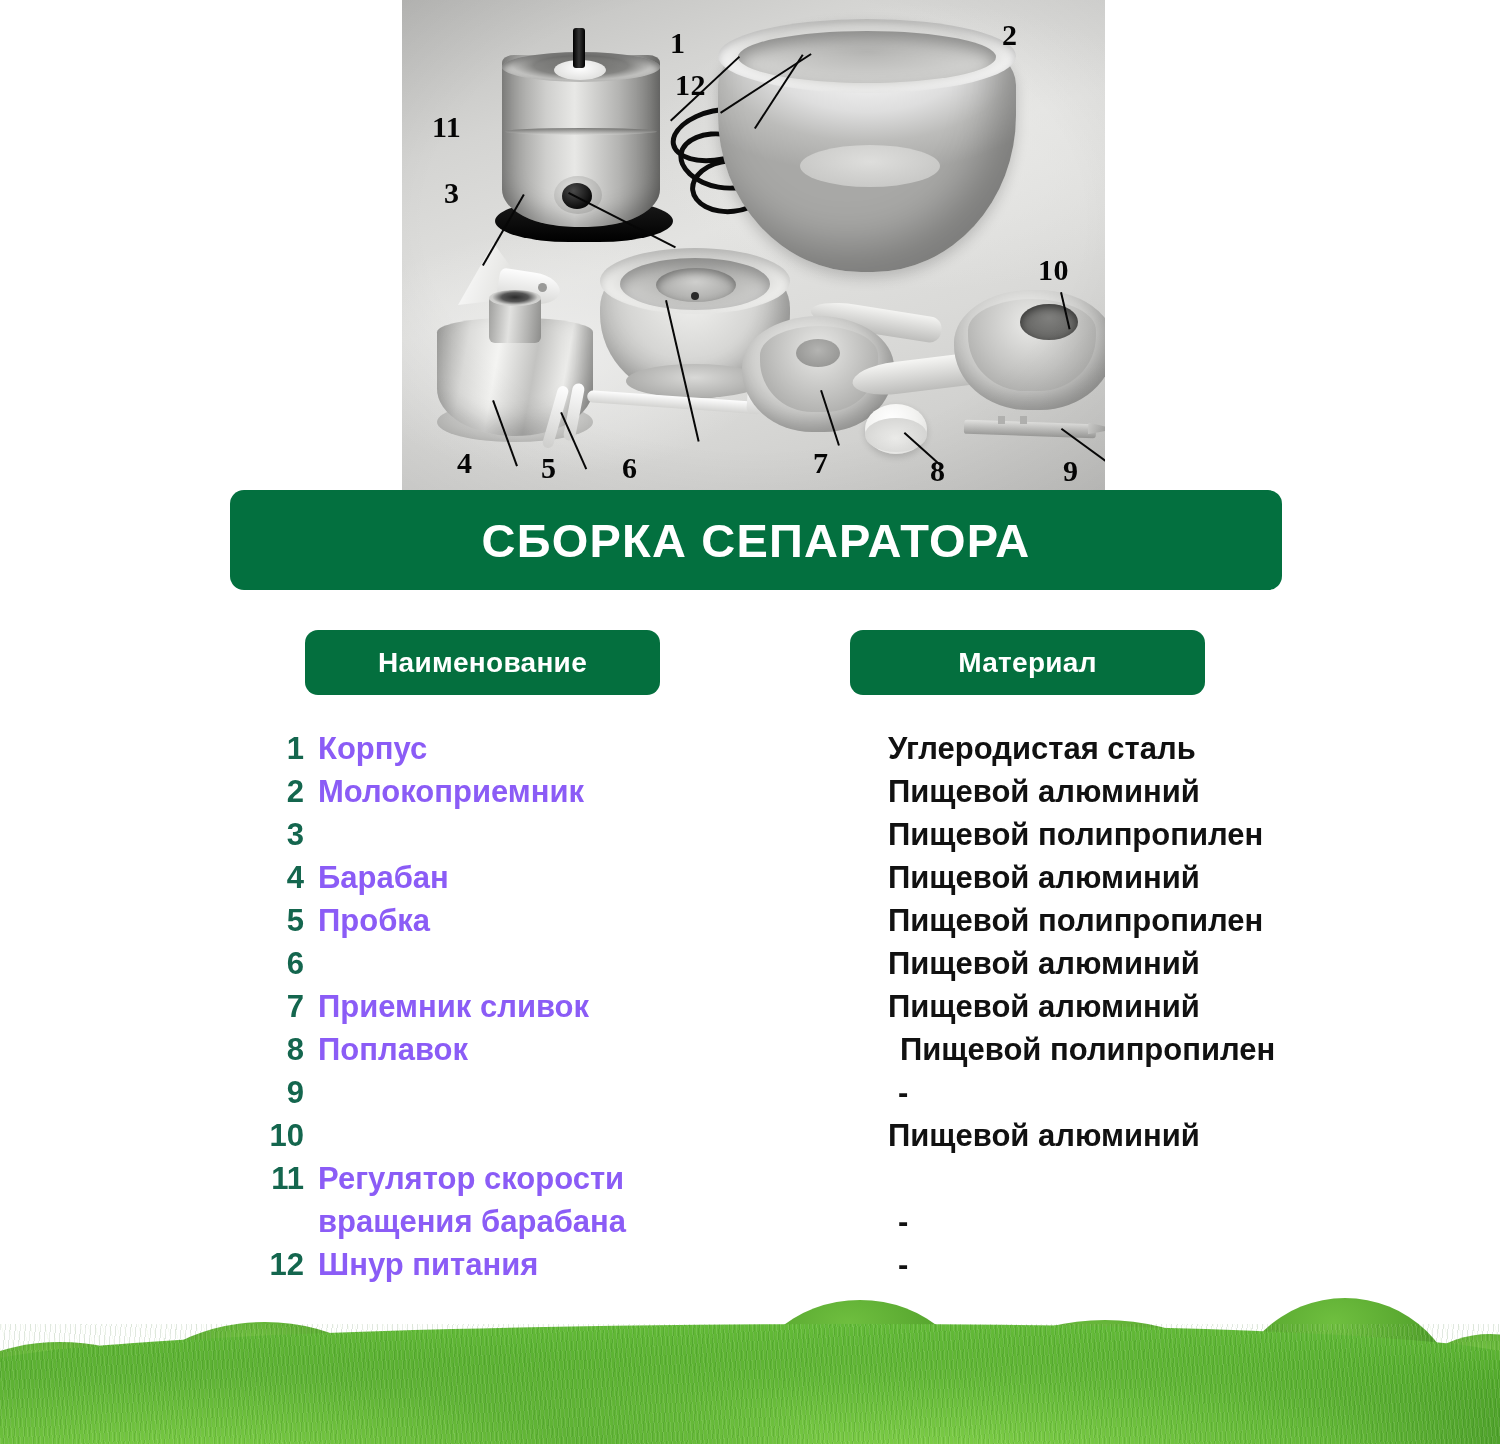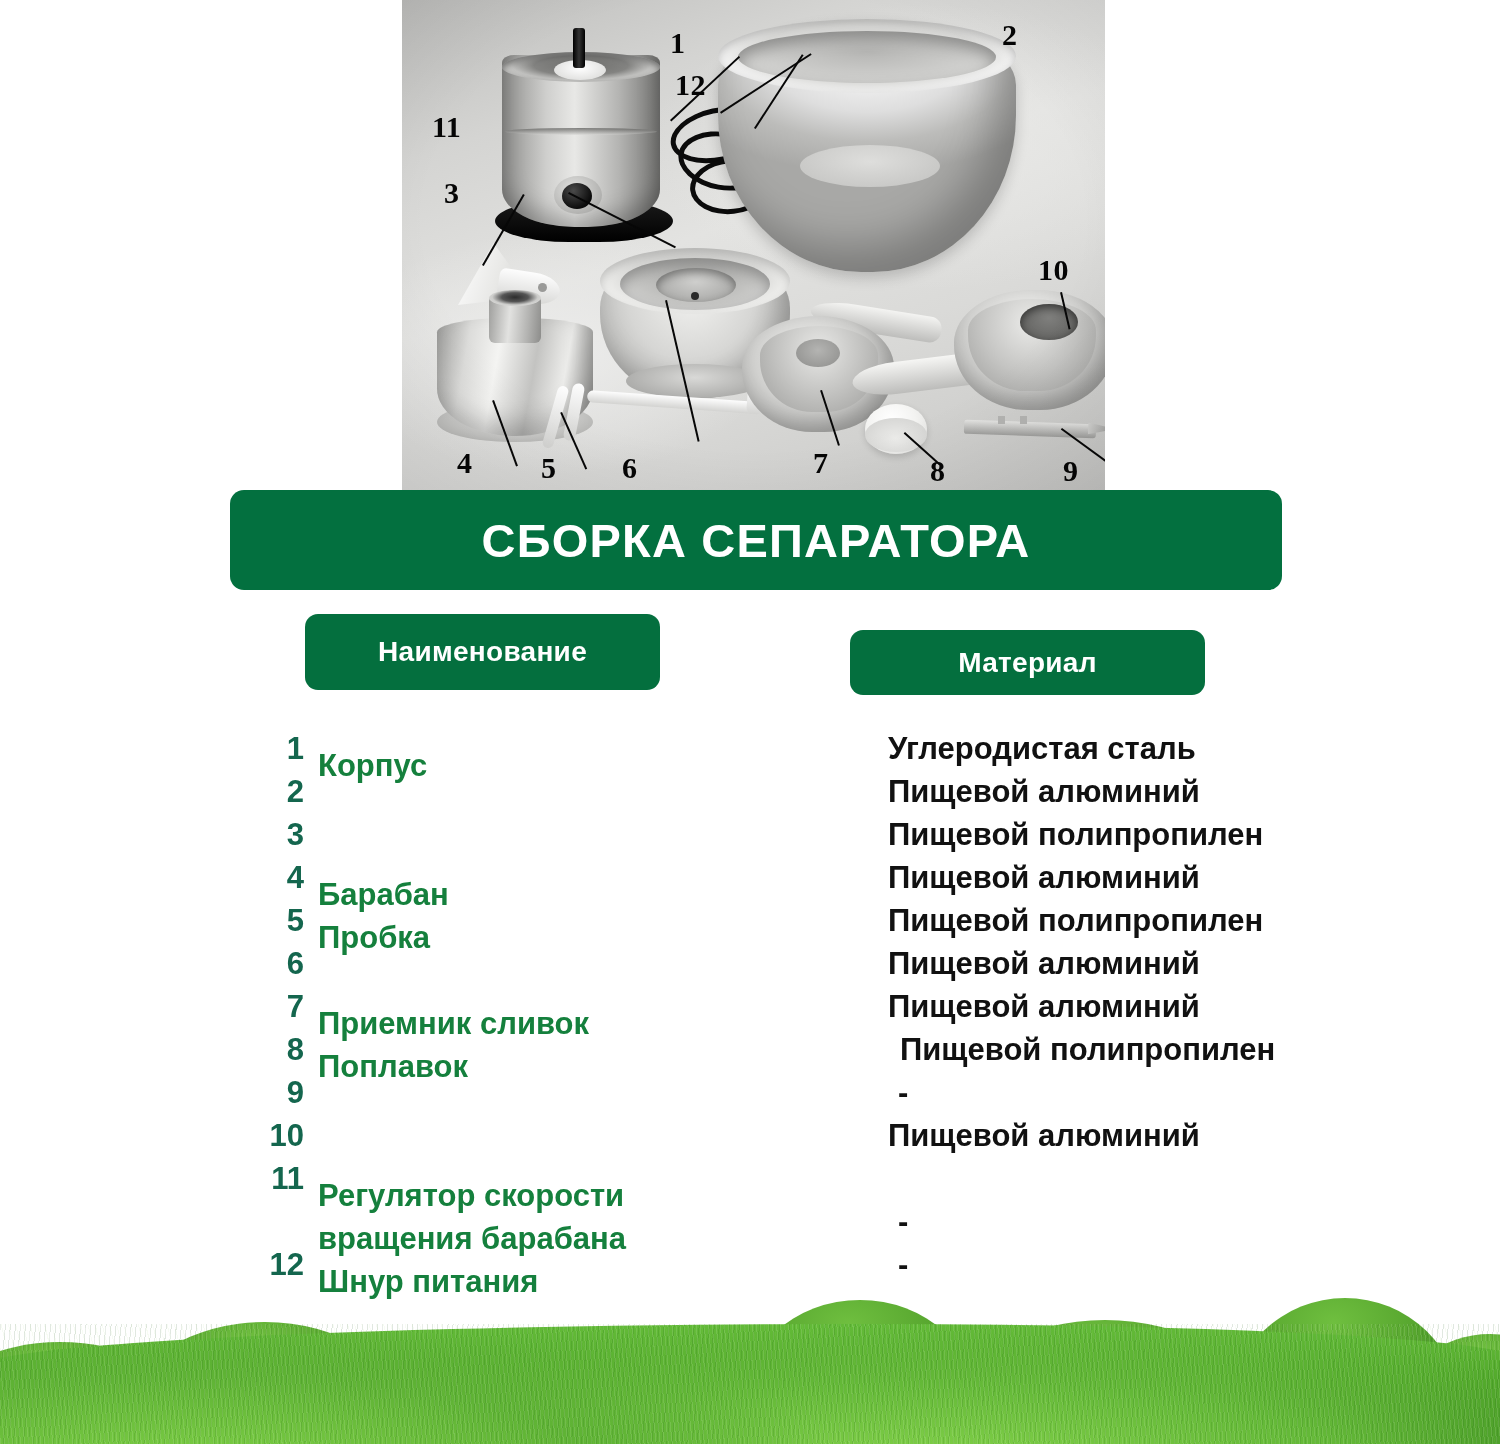--- a/index.html
+++ b/index.html
@@ -327,21 +327,21 @@
   .col-head {
     position: absolute;
     background: #046F3E;
     border-radius: 13px;
     display: flex; align-items: center; justify-content: center;
     color: #ffffff;
     font-size: 28px;
     font-weight: bold;
     letter-spacing: .3px;
   }
-  .col-head.name  { left: 305px; top: 614px; width: 355px; height: 76px; }
+  .col-head.name  { left: 305px; top: 630px; width: 355px; height: 65px; }
   .col-head.mat   { left: 850px; top: 630px; width: 355px; height: 65px; }
 
   
   .table {
     position: absolute;
     left: 0px; top: 727px;
     width: 1500px;
   }
   .row {
     position: relative;
@@ -353,26 +353,25 @@
     width: 56px;
     text-align: right;
     color: #14664E;
     font-size: 31px;
     font-weight: bold;
     line-height: 43px;
   }
   .row .name {
     position: absolute;
     left: 318px;
-    color: #15803d;
+    color: #8b5cf6;
     font-size: 31px;
     font-weight: bold;
     line-height: 43px;
     white-space: nowrap;
-    margin-top: 17px;
   }
   .row .mat {
     position: absolute;
     left: 888px;
     color: #111111;
     font-size: 31px;
     font-weight: bold;
     line-height: 43px;
     white-space: nowrap;
   }
@@ -516,20 +515,21 @@
 <div class="table">
 
   <div class="row">
     <span class="num">1</span>
     <span class="name">Корпус</span>
     <span class="mat">Углеродистая сталь</span>
   </div>
 
   <div class="row">
     <span class="num">2</span>
+    <span class="name">Молокоприемник</span>
     <span class="mat">Пищевой алюминий</span>
   </div>
 
   <div class="row">
     <span class="num">3</span>
     <span class="mat">Пищевой полипропилен</span>
   </div>
 
   <div class="row">
     <span class="num">4</span>

